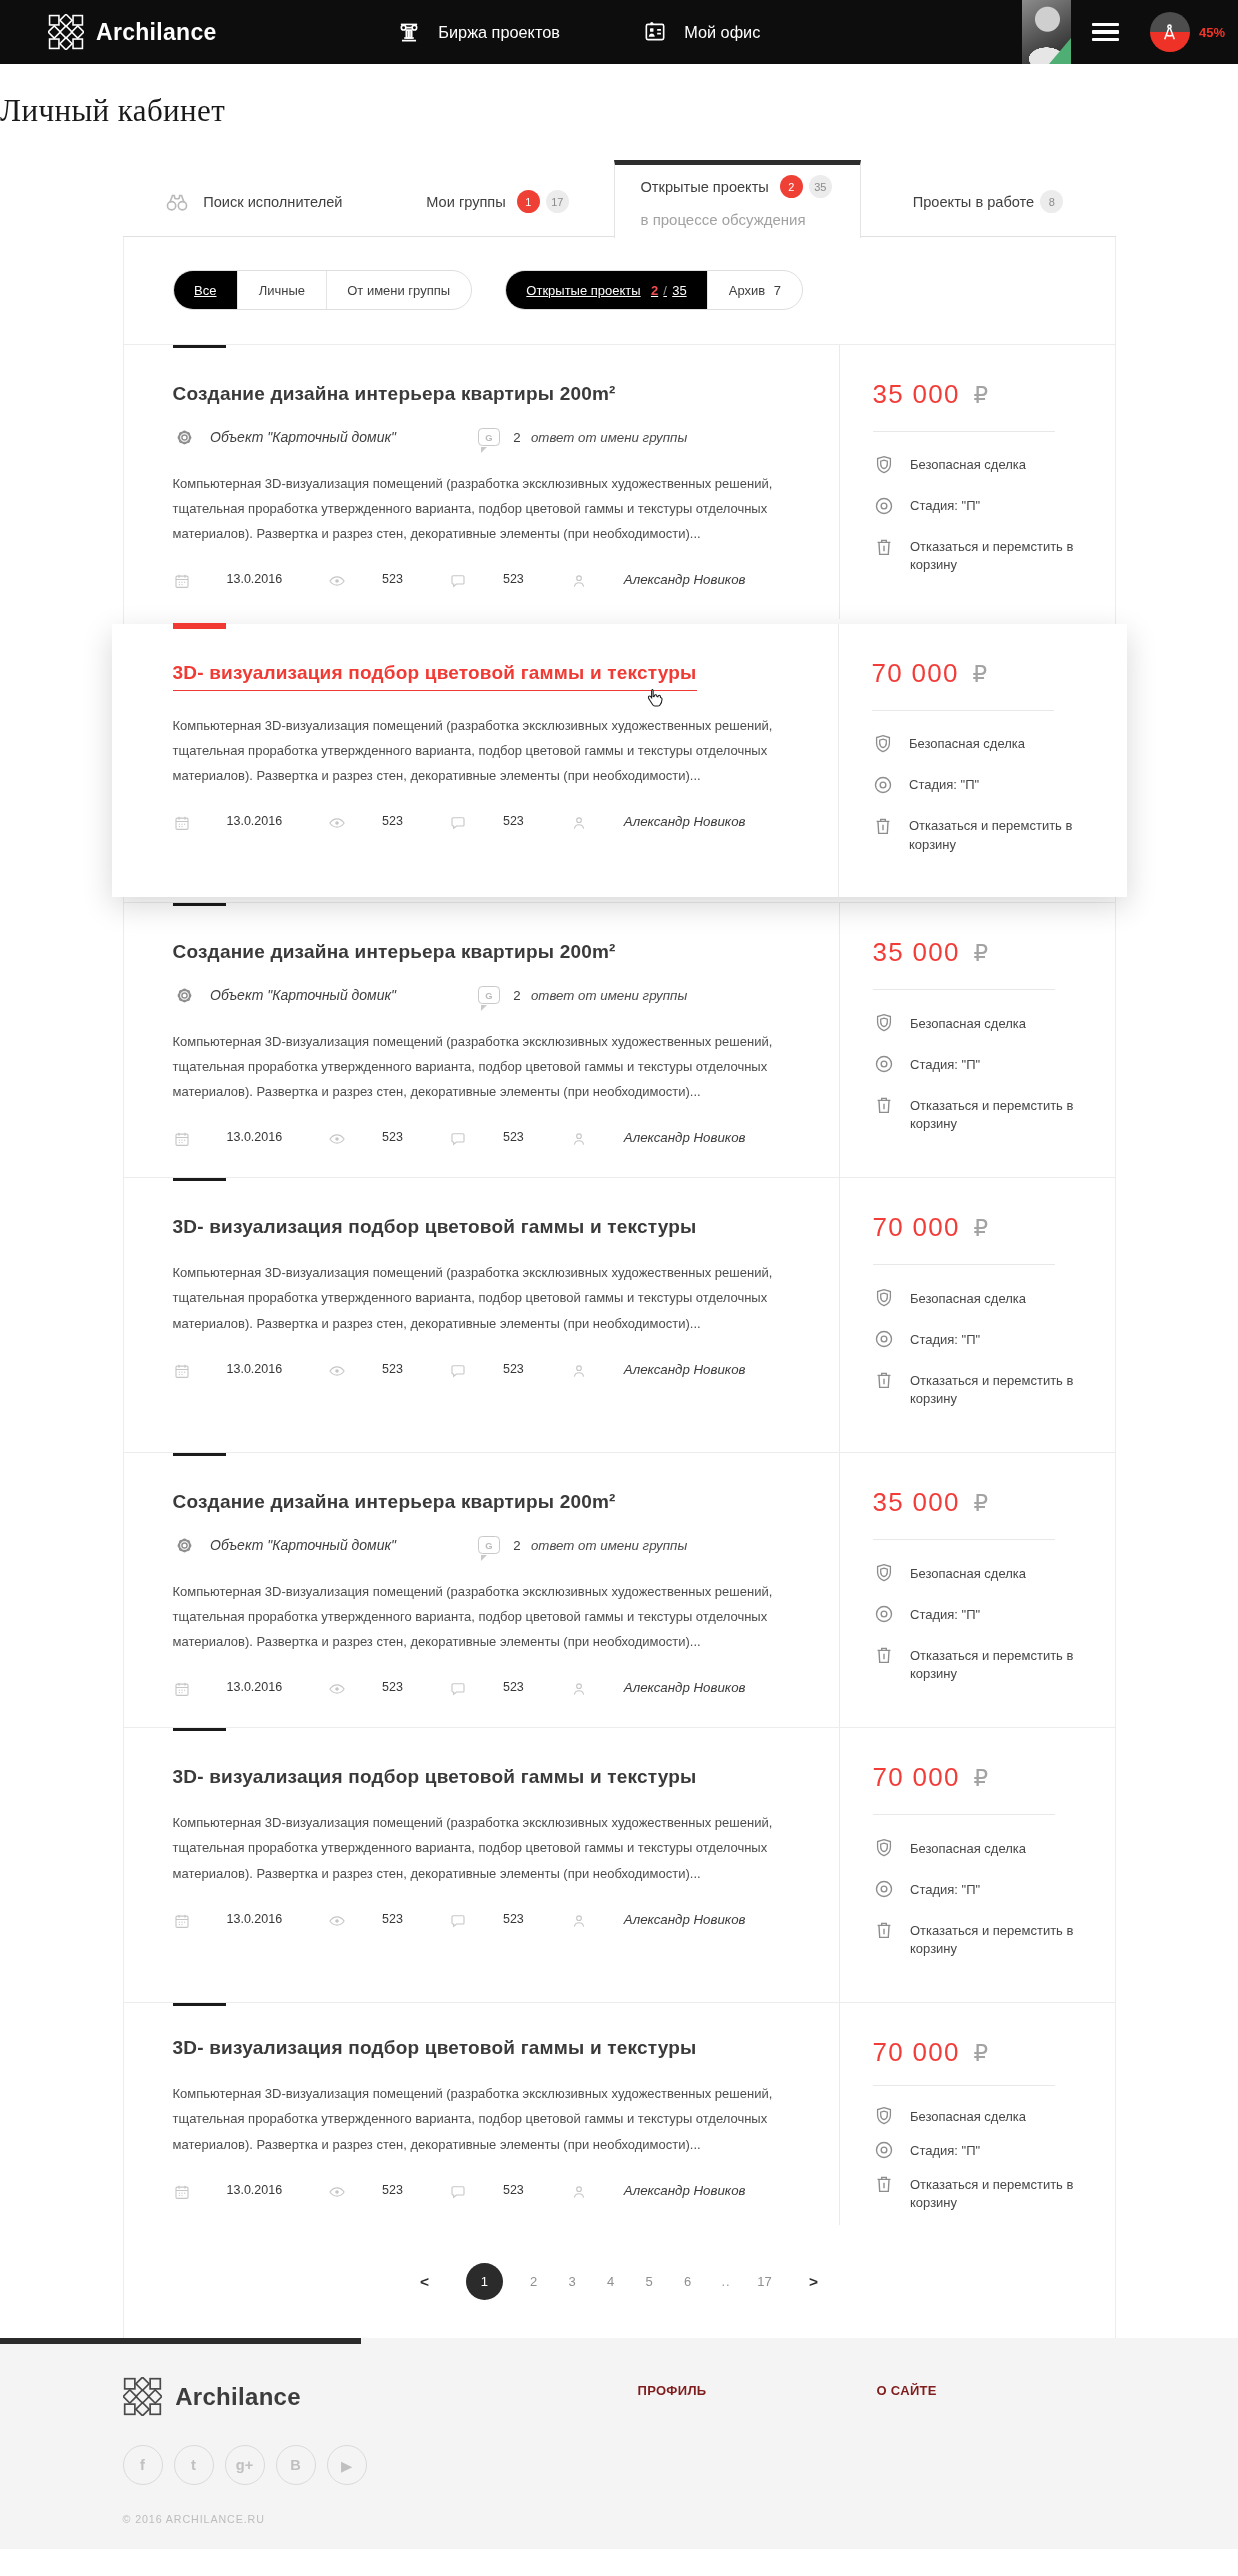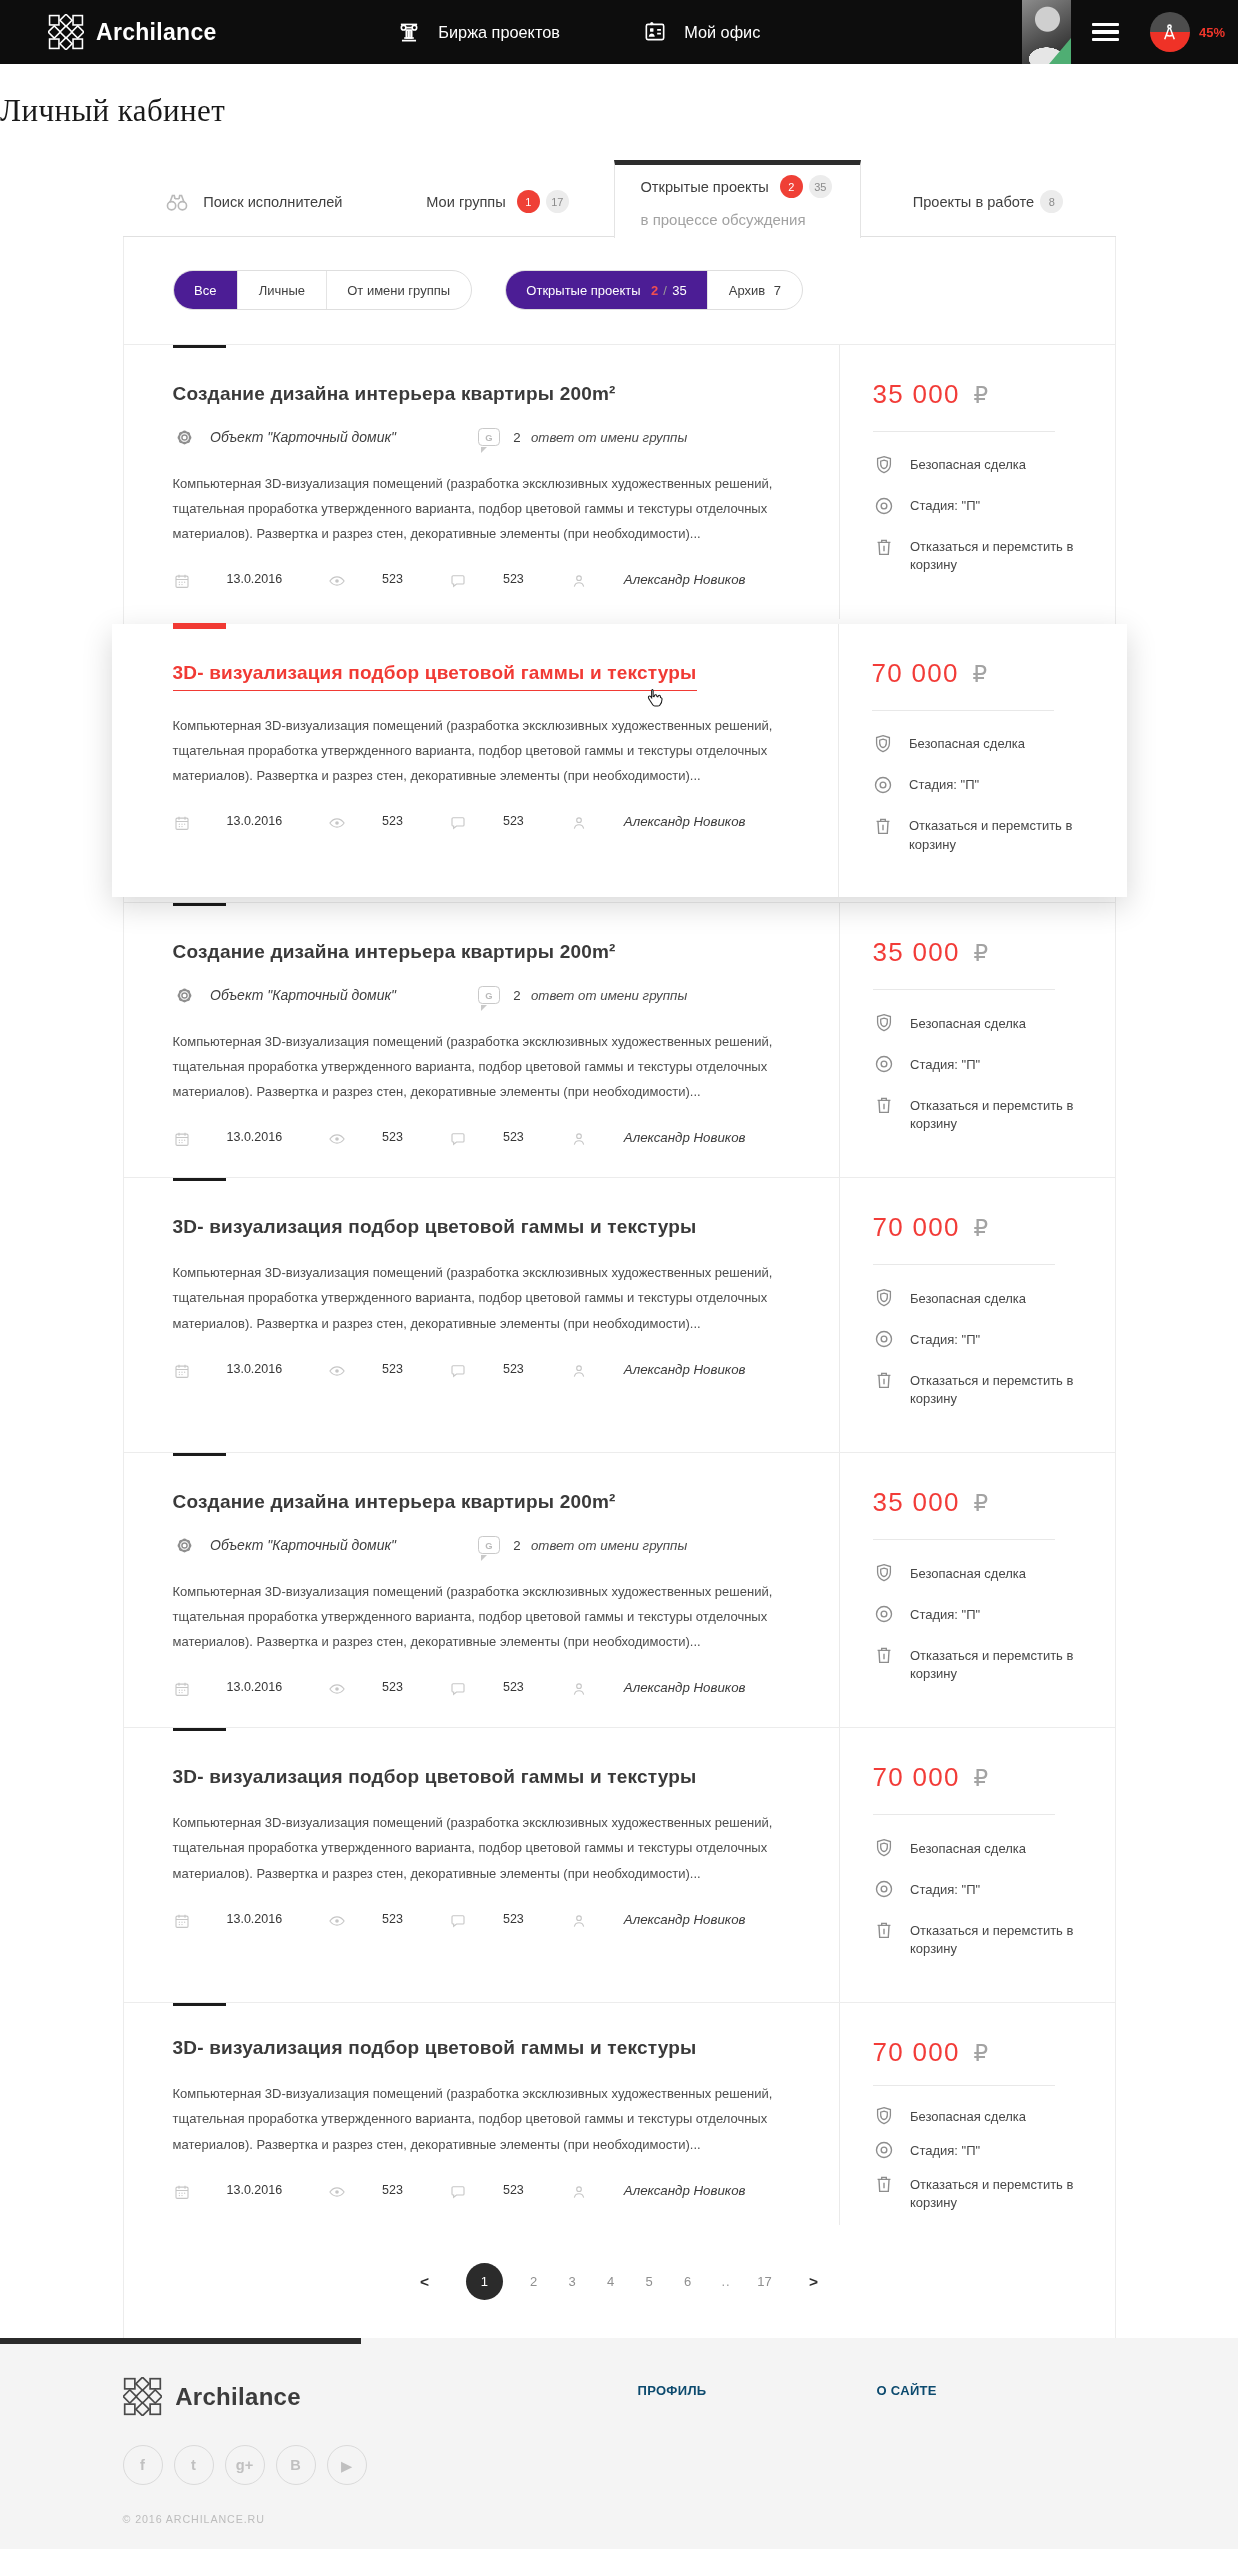--- a/index.html
+++ b/index.html
@@ -56,21 +56,21 @@
   .tab.active { border-top:5.2px solid #2d2d2d; border-left:0.9px solid #e4e4e4; border-right:0.9px solid #e4e4e4;
     background:#fff; margin-top:-6.9px; height:78px; z-index:2; position:relative;
     justify-content:flex-start; padding-left:26px; }
 
   
   .panel { border-left:0.9px solid #ececec; border-right:0.9px solid #ececec; background:#fff; }
   .filters { height:107px; padding:33px 0 0 49px; display:flex; gap:33px; }
   .pill-group { display:inline-flex; height:40px; border:0.9px solid #dedede; border-radius:21.5px; overflow:hidden; background:#fff; }
   .pill { display:flex; align-items:center; padding:0 20.6px; font-size:13px; color:#3f3f3f; cursor:pointer; white-space:nowrap; }
   .pill + .pill { border-left:0.9px solid #e4e4e4; }
-  .pill-active { background:#4c1d95; color:#fff; border-left:none !important; }
+  .pill-active { background:#000000; color:#fff; border-left:none !important;text-decoration:underline; }
   .cnt-red { color:#f25050; margin-left:10.3px; font-weight:700; }
   .cnt-sep { color:#9a9a9a; margin:0 5.2px; }
   .cnt-total { color:#fff; }
   .cnt { color:#3f3f3f; margin-left:8.6px; }
 
   
   .card { position:relative; display:flex; height:275px; border-top:0.9px solid #ececec; background:#fff; overflow:hidden; }
   .card::before { content:''; position:absolute; top:-3.4px; left:49px; width:53px; height:6px; background:#1b1b1b; z-index:2; }
   .card.hover { margin:5.2px -12px; box-shadow:0 8.6px 29px rgba(0,0,0,.16); border-top:none; z-index:3; height:273px; overflow:visible; }
   .card.hover::before { left:61px; background:#f13a34; top:-1.7px; }
@@ -126,21 +126,21 @@
   .f-brand { display:flex; align-items:center; cursor:pointer; }
   .logo-mark.dark { color:#4a4a4a; width:39px; height:39px; }
   .f-brand-text { margin-left:13.7px; font-size:24px; color:#3c3c3c; font-weight:700; letter-spacing:0.3px; }
   .socials { display:flex; gap:11px; margin-top:29px; }
   .social { width:40px; height:40px; border:0.9px solid #dadada; border-radius:50%;
     display:flex; align-items:center; justify-content:center; color:#c0c0c0; cursor:pointer; }
   .social-glyph { font-size:14.6px; font-weight:700; }
   .copyright { margin-top:27.5px; font-size:10.7px; color:#bcbcbc; letter-spacing:0.9px; }
   .footer-cols { display:flex; }
   .f-col { width:239px; }
-  .f-col-title { margin-top:5.2px; font-size:13px; color:#0c4a6e; font-weight:700; letter-spacing:0.3px; }
+  .f-col-title { margin-top:5.2px; font-size:13px; color:#7f1d1d; font-weight:700; letter-spacing:0.3px; }
   .f-links { margin-top:19px; }
   .f-link { font-size:13px; color:#8f8f8f; line-height:2.25; cursor:pointer; }
 </style>
 </head>
 <body>
 
 <header class="topbar">
   <div class="brand">
     <span class="logo-mark">
         <svg viewBox="0 0 46 46">

